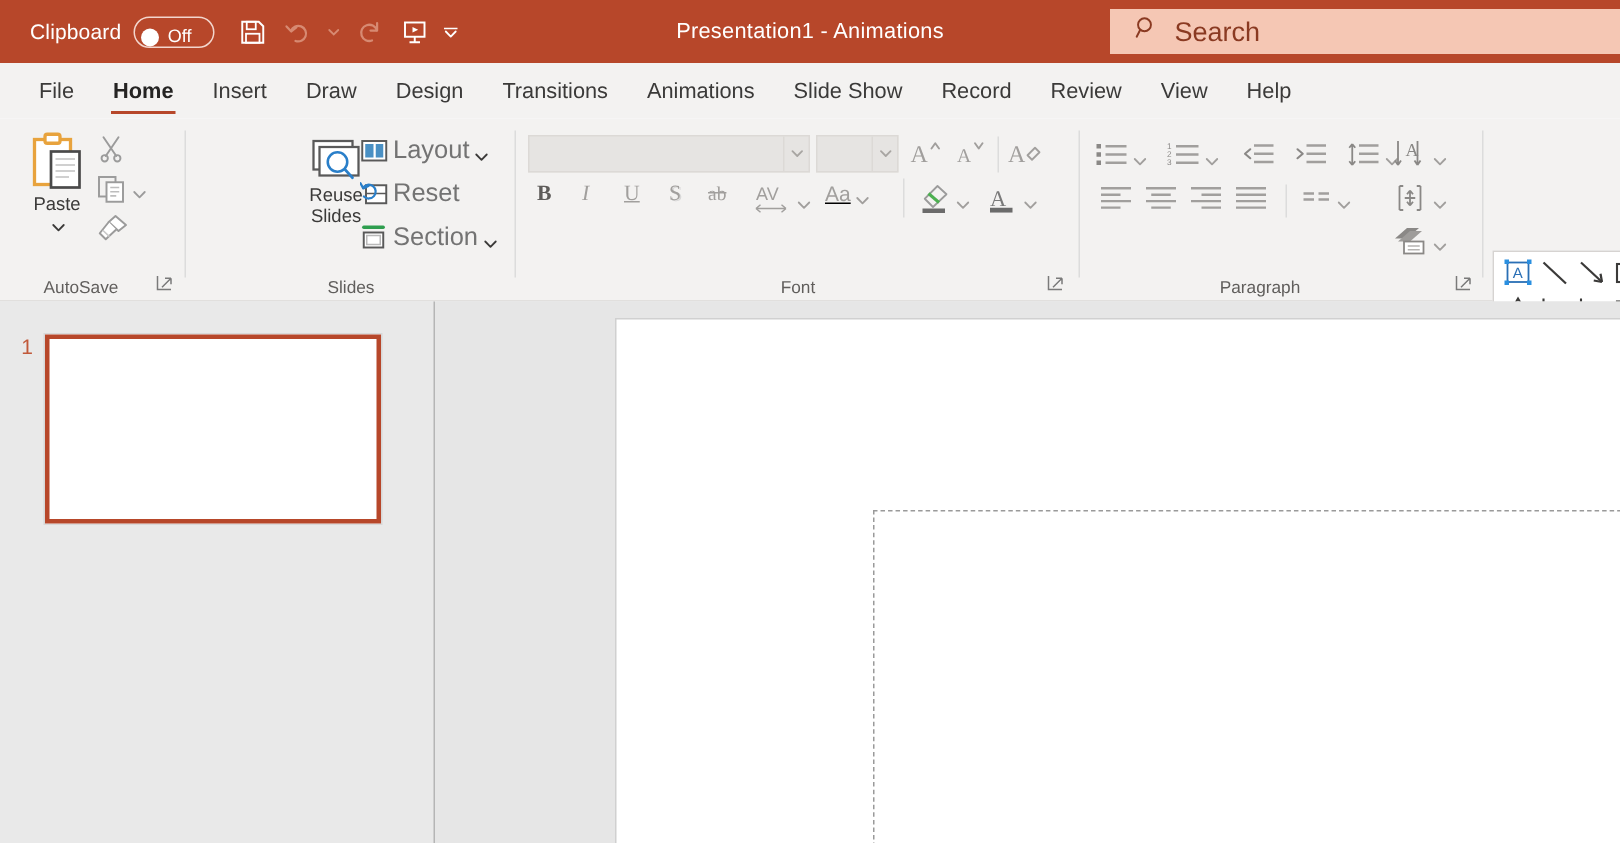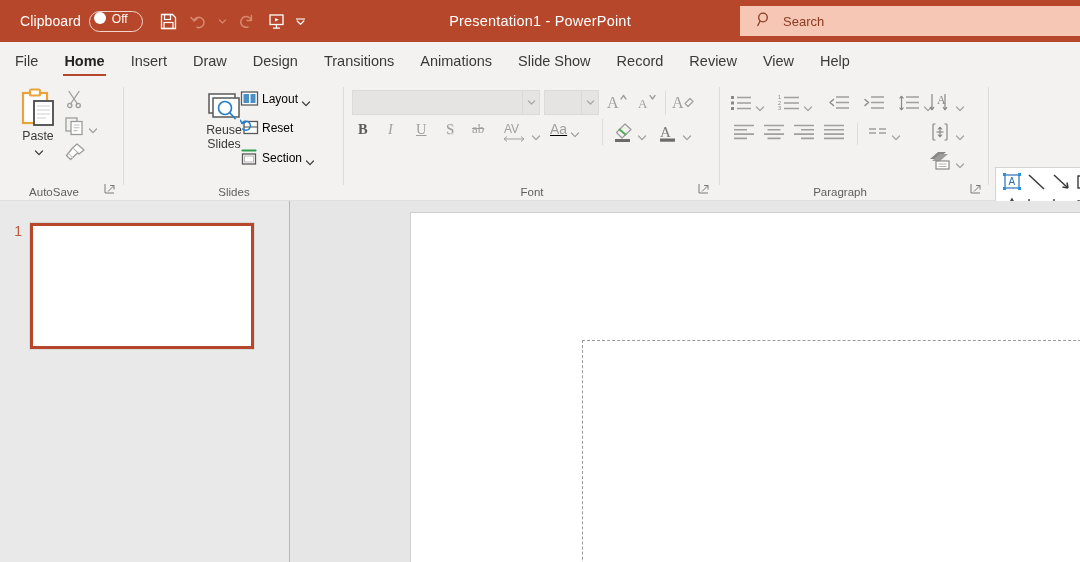--- a/index.html
+++ b/index.html
@@ -18,21 +18,21 @@
     display: flex; align-items: center;
   }
   .autosave-wrap {
     display: flex; align-items: center; gap: 8px;
     margin-left: 20px;
   }
   .autosave-label { color: #fff; font-size: 14px; letter-spacing: .1px; }
   .toggle {
     width: 54px; height: 21px; border-radius: 11px;
     border: 1.5px solid #f3d6cd; position: relative;
-    display: flex; align-items: flex-start;
+    display: flex; align-items: flex-end;
   }
   .toggle .knob {
     width: 12px; height: 12px; border-radius: 50%; background: #ffffff;
     margin-left: 4px;
   }
   .toggle .state { color: #ffffff; font-size: 12px; margin-left: 6px; }
 
   .qat { display: flex; align-items: center; gap: 2px; margin-left: 12px; }
   .qbtn {
     width: 28px; height: 28px; display: flex; align-items: center; justify-content: center;
@@ -46,27 +46,27 @@
     display: flex; align-items: center; justify-content: center;
     pointer-events: none;
   }
   .doc-title { color: #ffffff; font-size: 14.5px; letter-spacing: .2px; }
 
   .searchbox {
     position: absolute; left: 740px; top: 6px; width: 360px; height: 30px;
     background: #f5c7b4; display: flex; align-items: center; gap: 10px;
     padding-left: 16px;
   }
-  .searchbox .sb-text { color: #8a3a22; font-size: 13px; }
+  .searchbox .sb-text { color: #8a3a22; font-size: 18px; }
 
   
   .tabstrip {
     position: absolute; left: 0; top: 42px; width: 1080px; height: 37px;
     background: #f3f2f1;
-    display: flex; align-items: flex-start; padding-left: 2px;
+    display: flex; align-items: flex-start; padding-left: 13px;
     border-bottom: 0;
   }
   .tab {
     position: relative; height: 37px; padding: 0 13px;
     display: flex; align-items: center;
     font-size: 14.5px; color: #3b3a39; white-space: nowrap;
   }
   .tab.active { color: #252423; font-weight: bold; }
   .tab.active::after {
     content: ""; position: absolute; left: 12px; right: 12px; bottom: 3px;
@@ -95,21 +95,21 @@
 
   .btn-big {
     position: absolute; display: flex; flex-direction: column;
     align-items: center; width: 56px;
   }
   .btn-big .lbl { font-size: 12.3px; color: #3b3a39; line-height: 14px; text-align: center; }
 
   .btn-small-row {
     position: absolute; display: flex; align-items: center; gap: 3px;
   }
-  .btn-small-row .lbl { font-size: 12px; color: #000000; }
+  .btn-small-row .lbl { font-size: 17px; color: #737373; }
 
   .icon-btn {
     display: flex; align-items: center; justify-content: center;
   }
   .chev { width: 9px; height: 9px; display: inline-block; }
 
   
   .fontbox {
     position: absolute; background: #e6e4e2; border: 1px solid #dcd9d6;
     display: flex; align-items: center;
@@ -215,21 +215,21 @@
       </span>
       <span class="qbtn small">
         <svg width="13" height="13" viewBox="0 0 13 13">
             <path d="M2 4 h9" stroke="#ffffff" stroke-width="1.1"></path>
             <path d="M3.2 6 L6.5 9.4 L9.8 6" fill="none" stroke="#ffffff" stroke-width="1.2" stroke-linecap="round" stroke-linejoin="round"></path>
           </svg>
       </span>
     </div>
 
     <div class="title-center">
-      <span class="doc-title">Presentation1  -  PowerPoint</span>
+      <span class="doc-title">Presentation1  -  Animations</span>
     </div>
 
     <div class="searchbox">
       <span>
         <svg width="17" height="17" viewBox="0 0 17 17">
             <circle cx="7" cy="6.5" r="4.3" fill="none" stroke="#8a3a22" stroke-width="1.3"></circle>
             <path d="M4 10.2 L1.8 14.5" stroke="#8a3a22" stroke-width="1.3" stroke-linecap="round"></path>
           </svg>
       </span>
       <span class="sb-text">Search</span>

